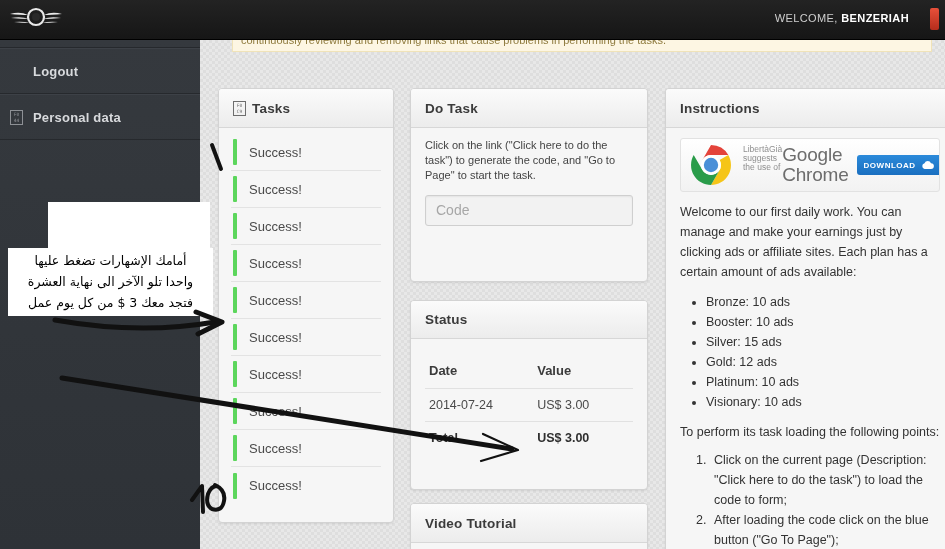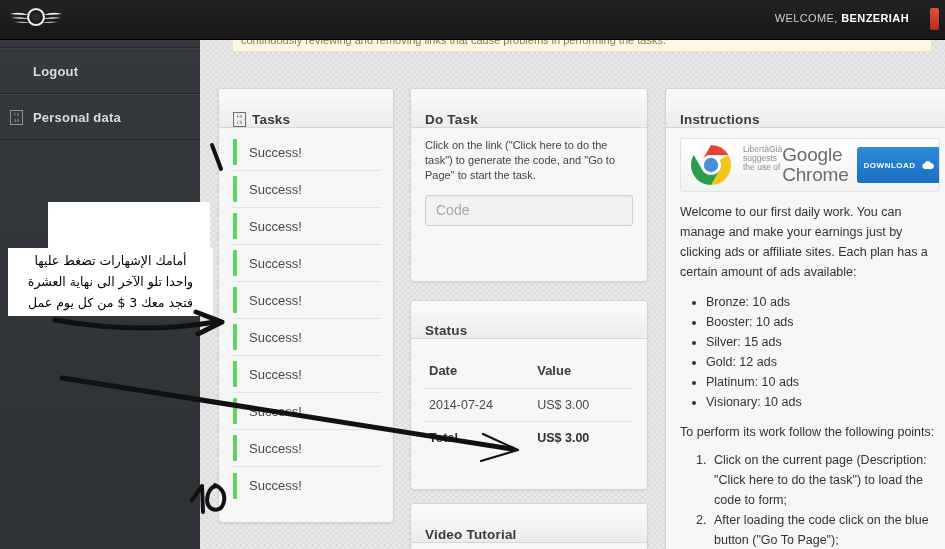--- a/index.html
+++ b/index.html
@@ -100,21 +100,21 @@
     border: 1px solid #d3d3d3;
     border-radius: 4px;
     box-shadow: 0 1px 2px rgba(0,0,0,0.08);
     z-index: 8;
   }
   .panel-head {
     height: 39px;
     background: linear-gradient(#fbfbfb, #ececec);
     border-bottom: 1px solid #d7d7d7;
     border-radius: 3px 3px 0 0;
-    display: flex; align-items: flex-end; gap: 6px;
+    display: flex; align-items: center; gap: 6px;
     padding: 0 14px;
   }
   .panel-title {
     font-size: 13.5px; font-weight: bold; color: #3b3b3b; letter-spacing: 0.2px;
   }
   .glyphbox-dark {
     width: 13px; height: 15px; flex: 0 0 13px;
     border: 1px solid #6d6d6d;
     font-size: 4.5px; line-height: 6px; color: #6d6d6d;
     text-align: center; padding-top: 1px;
@@ -188,21 +188,21 @@
     display: flex; align-items: center; padding-left: 6px; gap: 8px;
     overflow: hidden;
   }
   .chrome-logo { width: 48px; height: 48px; flex: 0 0 48px; }
   .chrome-txt { display: flex; flex-direction: row; line-height: 1.05; }
   .chrome-sub { font-size: 8.5px; color: #8f8f8f; }
   .chrome-main { font-size: 19px; color: #6d6d6d; letter-spacing: -0.2px; }
   .dl-btn {
     margin-left: auto; margin-right: 6px;
     background: linear-gradient(#2b8ada, #1a6fc0);
-    border-radius: 3px; height: 36px;
+    border-radius: 3px; height: 20px;
     display: flex; align-items: center; gap: 5px;
     padding: 0 7px; flex: 0 0 auto;
   }
   .dl-btn span { font-size: 8px; color: #fff; font-weight: bold; letter-spacing: 0.5px; }
   .instr-p { font-size: 12.5px; color: #333; line-height: 20px; margin-top: 10px; }
   .instr-ul { margin: 10px 0 0 26px; }
   .instr-ul li { font-size: 12.5px; color: #333; line-height: 20px; }
   .instr-ol { margin: 8px 0 0 30px; }
   .instr-ol li { font-size: 12.5px; color: #333; line-height: 20px; padding-left: 4px; }
 
@@ -389,21 +389,21 @@
       </div>
       <div class="instr-p">Welcome to our first daily work. You can manage and make your earnings just by clicking ads or affiliate sites. Each plan has a certain amount of ads available:</div>
       <ul class="instr-ul" id="plans-list">
           <li>Bronze: 10 ads</li>
           <li>Booster: 10 ads</li>
           <li>Silver: 15 ads</li>
           <li>Gold: 12 ads</li>
           <li>Platinum: 10 ads</li>
           <li>Visionary: 10 ads</li>
         </ul>
-      <div class="instr-p">To perform its work follow the following points:</div>
+      <div class="instr-p">To perform its task loading the following points:</div>
       <ol class="instr-ol" id="steps-list">
           <li>Click on the current page (Description: "Click here to do the task") to load the code to form;</li>
           <li>After loading the code click on the blue button ("Go To Page");</li>
         </ol>
     </div>
   </div>
 
   <div class="anno-white-sm"></div>
   <div class="anno-box">
     <div>أمامك الإشهارات تضغط عليها</div>

